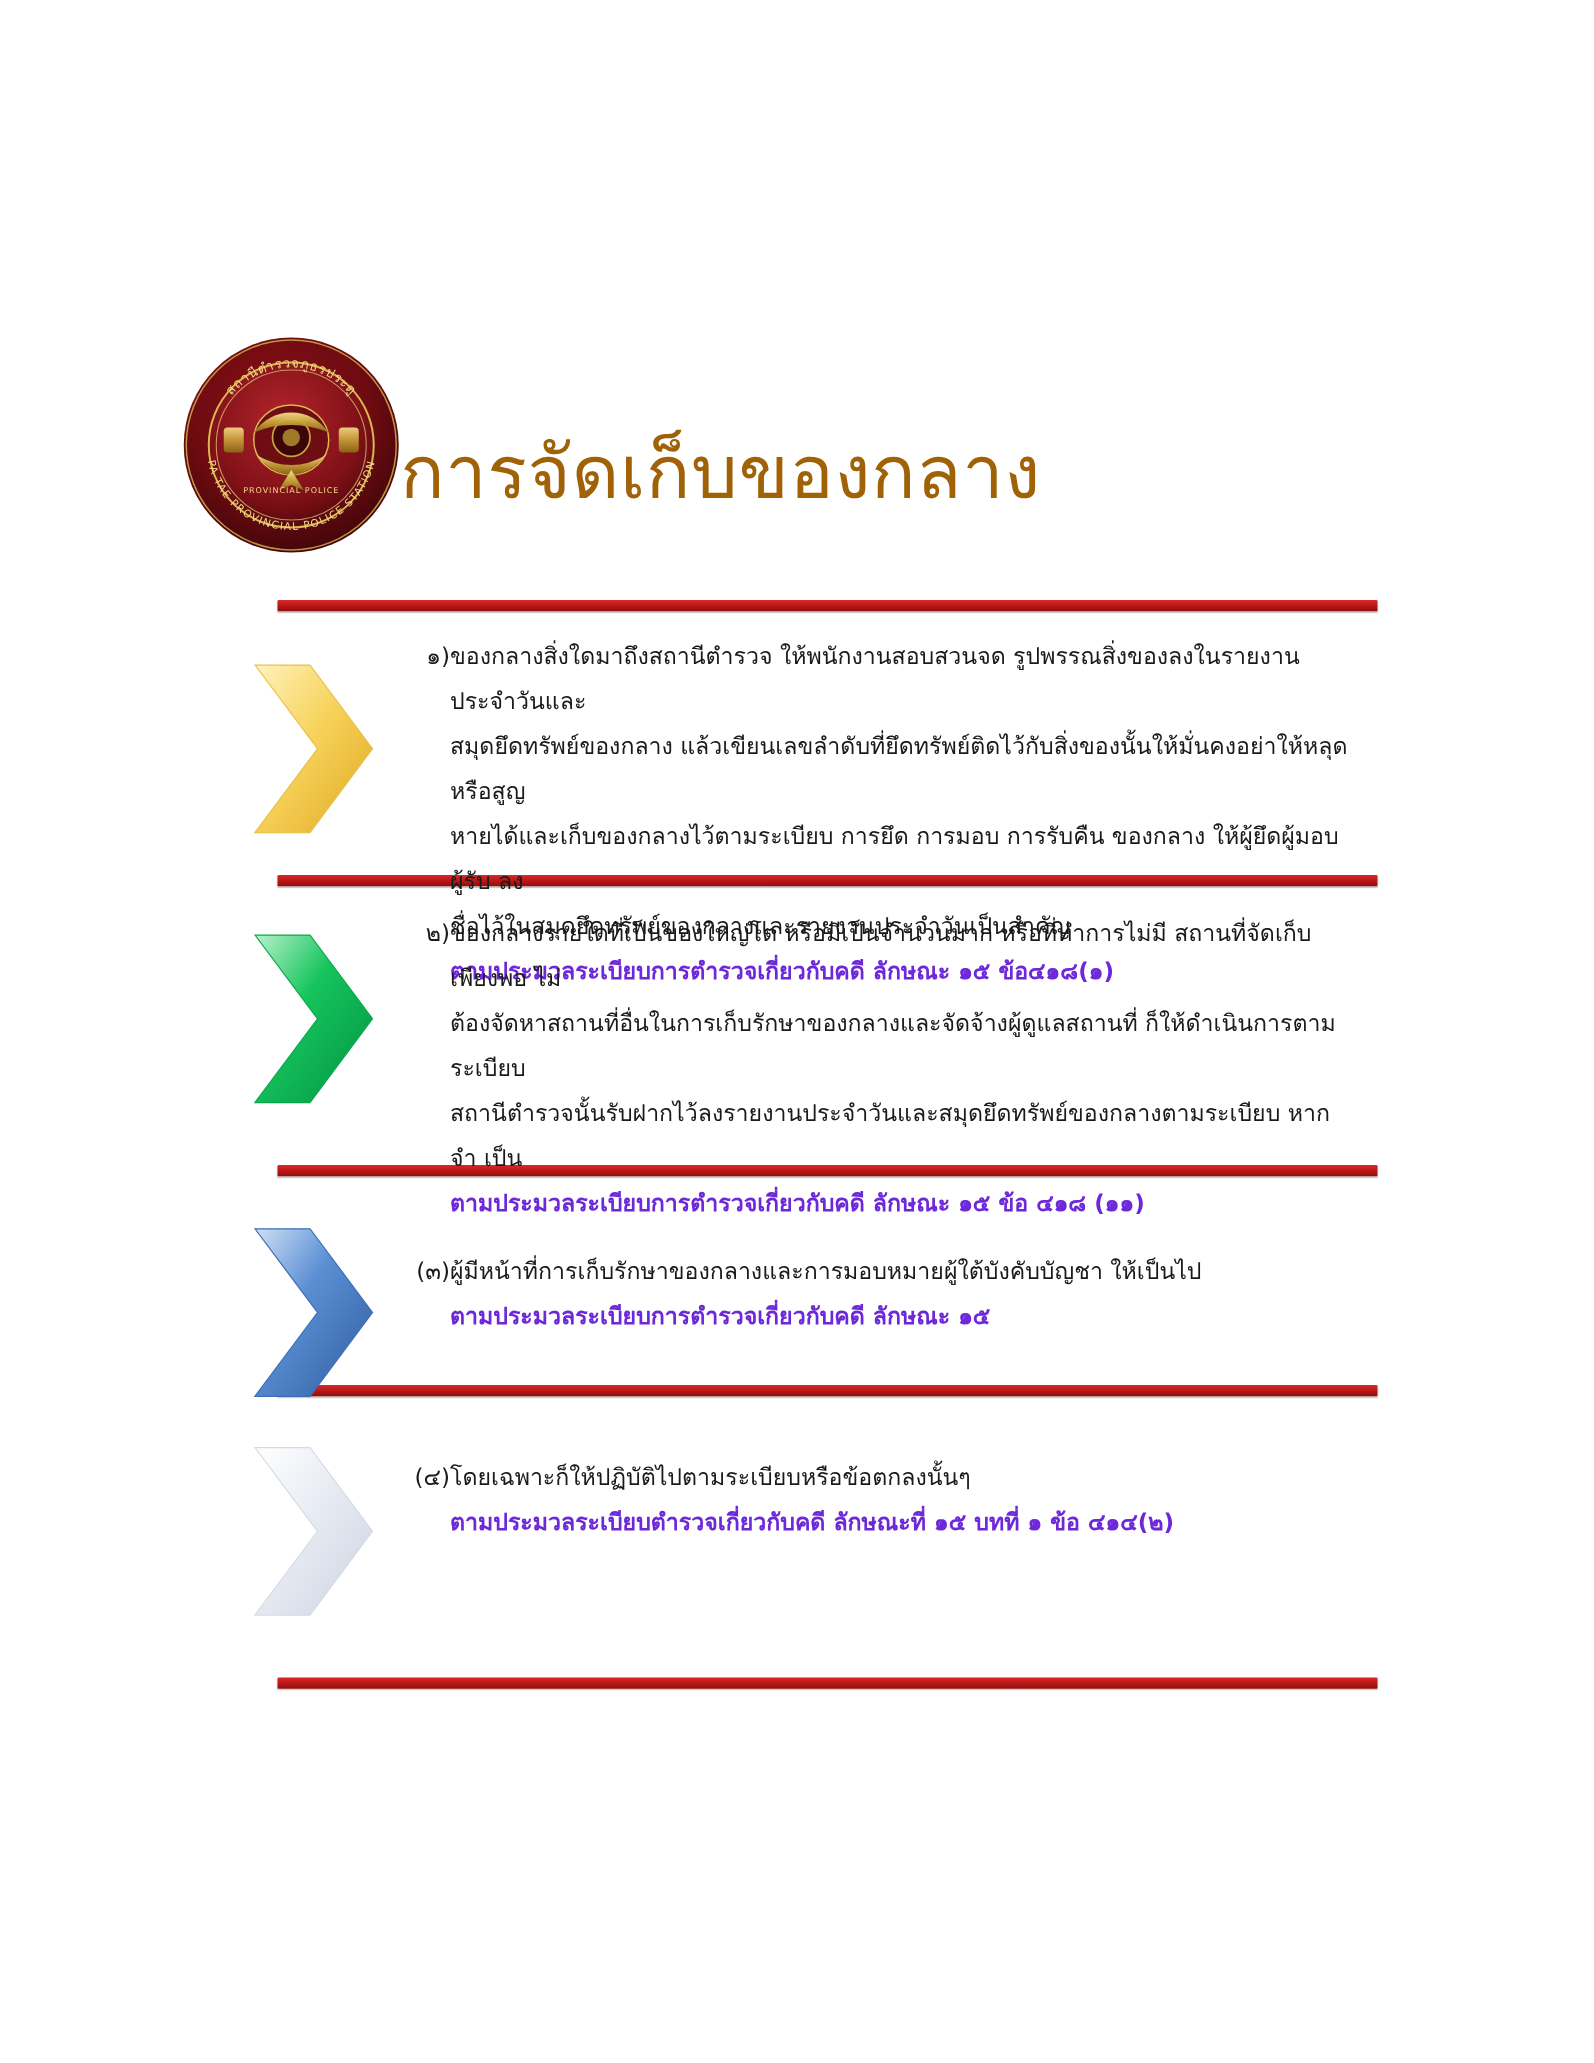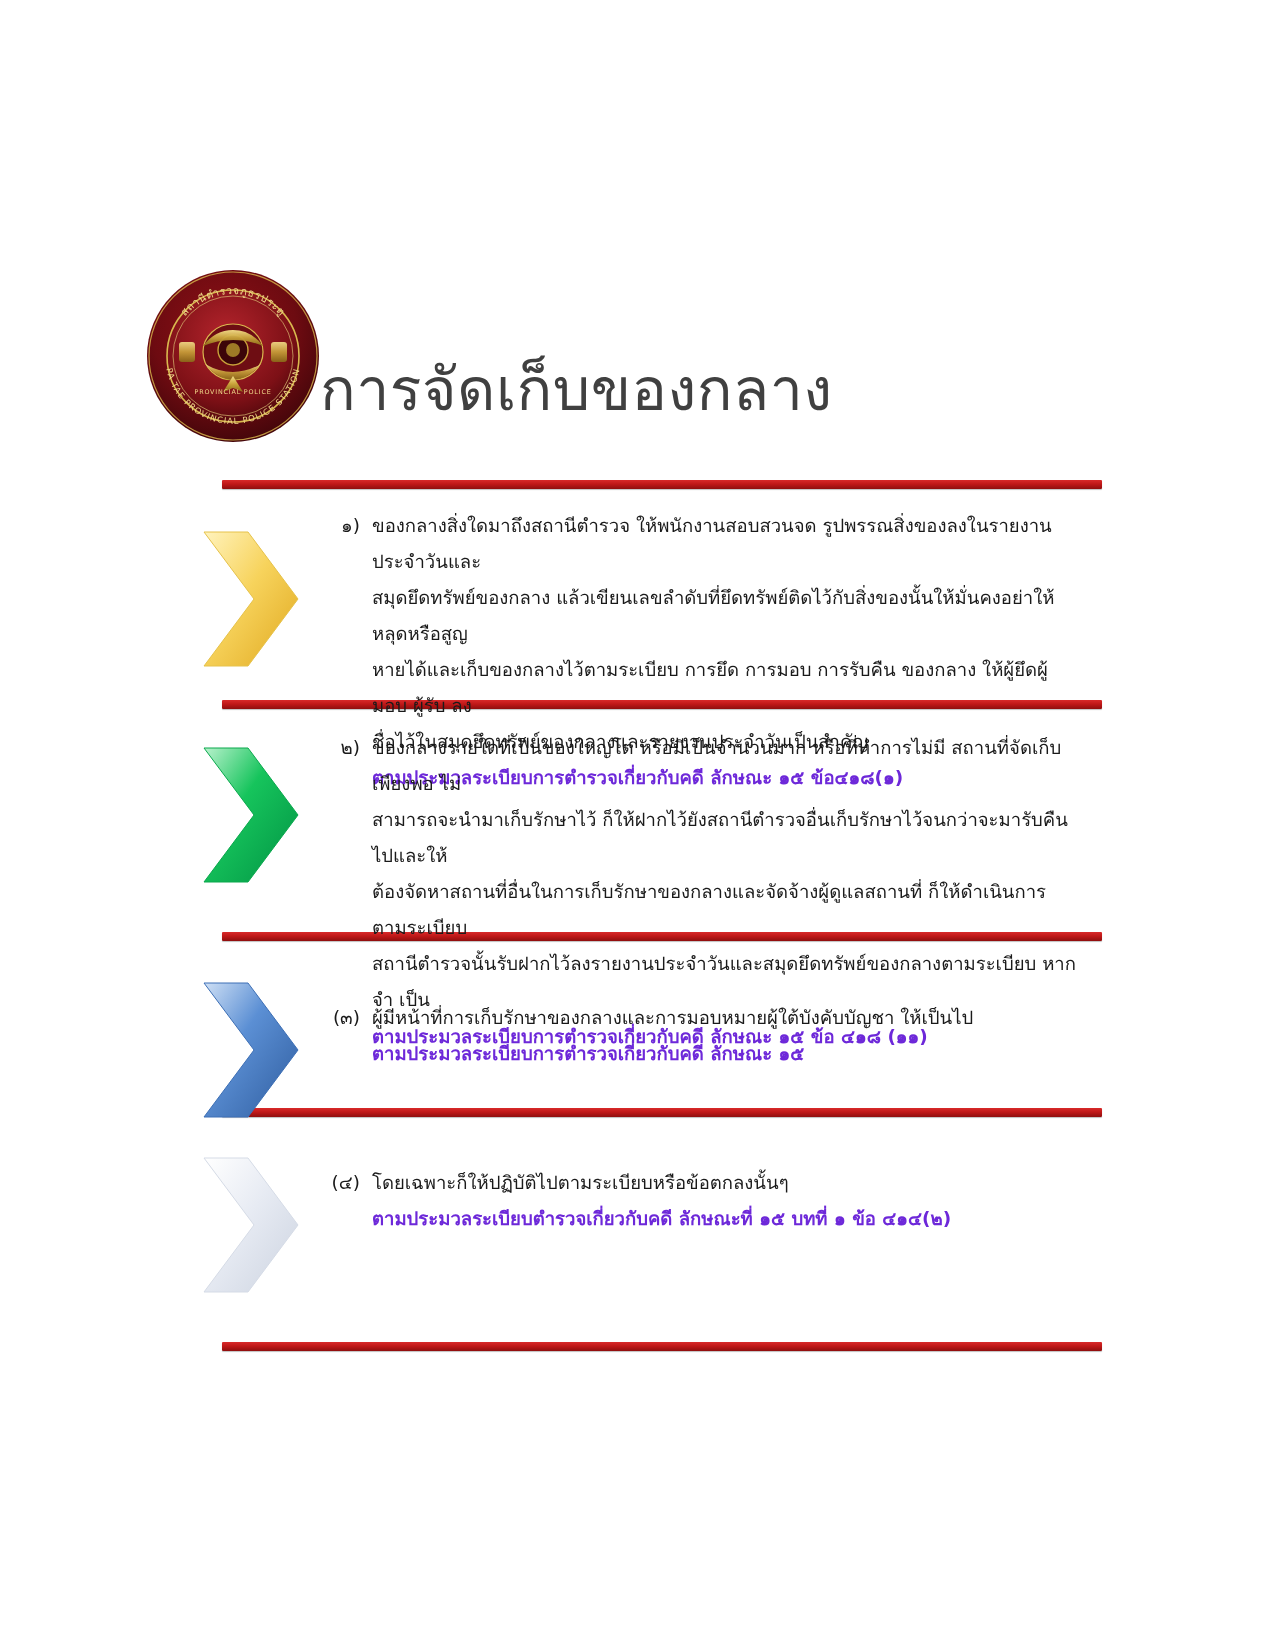--- a/index.html
+++ b/index.html
@@ -36,25 +36,25 @@
     left: 5px;
     top: 0px;
     width: 176px;
     height: 176px;
   }
   .emblem svg { display: block; }
 
   .doc-title {
     position: absolute;
     left: 180px;
-    top: 92px;
+    top: 80px;
     font-size: 59px;
     line-height: 1.0;
     font-weight: 400;
-    color: #404040;
+    color: #a16207;
     white-space: nowrap;
     letter-spacing: 0.5px;
   }
 
   
   .rule {
     position: absolute;
     height: 9px;
     border-radius: 1px;
     background: linear-gradient(to bottom, #d82a2a 0%, #c01818 45%, #8f0e0e 100%);
@@ -77,21 +77,21 @@
     color: #1a1a1a;
   }
   .block .num {
     position: absolute;
     left: 0;
     top: 0;
     width: 42px;
     text-align: right;
   }
   .block .body {
-    margin-left: 54px;
+    margin-left: 42px;
   }
   .block .body p {
     margin: 0;
   }
   .ref {
     color: #6d28d9;
     font-weight: bold;
   }
 </style>
 </head>
@@ -191,21 +191,20 @@
         </linearGradient>
       </defs>
       <path d="M8,8 L58,75 L8,142 L52,142 L102,75 L52,8 Z" fill="url(#gG)" stroke="#0aa84d" stroke-width="1"></path>
     </svg>
   </div>
 
   <div class="block" style="left:318px; top:730px; width:760px;">
     <span class="num">๒)</span>
     <div class="body">
       <p>ของกลางรายใดที่เป็นของใหญ่โต หรือมีเป็นจำนวนมาก หรือที่ทำการไม่มี สถานที่จัดเก็บเพียงพอ ไม่</p>
-      <p>สามารถจะนำมาเก็บรักษาไว้    ก็ให้ฝากไว้ยังสถานีตำรวจอื่นเก็บรักษาไว้จนกว่าจะมารับคืนไปและให้</p>
       <p>ต้องจัดหาสถานที่อื่นในการเก็บรักษาของกลางและจัดจ้างผู้ดูแลสถานที่   ก็ให้ดำเนินการตามระเบียบ</p>
       <p>สถานีตำรวจนั้นรับฝากไว้ลงรายงานประจำวันและสมุดยึดทรัพย์ของกลางตามระเบียบ  หากจำ   เป็น</p>
       <p class="ref">ตามประมวลระเบียบการตำรวจเกี่ยวกับคดี ลักษณะ ๑๕ ข้อ ๔๑๘ (๑๑)</p>
     </div>
   </div>
 
   <div class="chevron" style="left:196px; top:975px;">
     <svg viewBox="0 0 110 150" xmlns="http://www.w3.org/2000/svg">
       <defs>
         <linearGradient id="gB" x1="0" y1="0" x2="1" y2="1">

